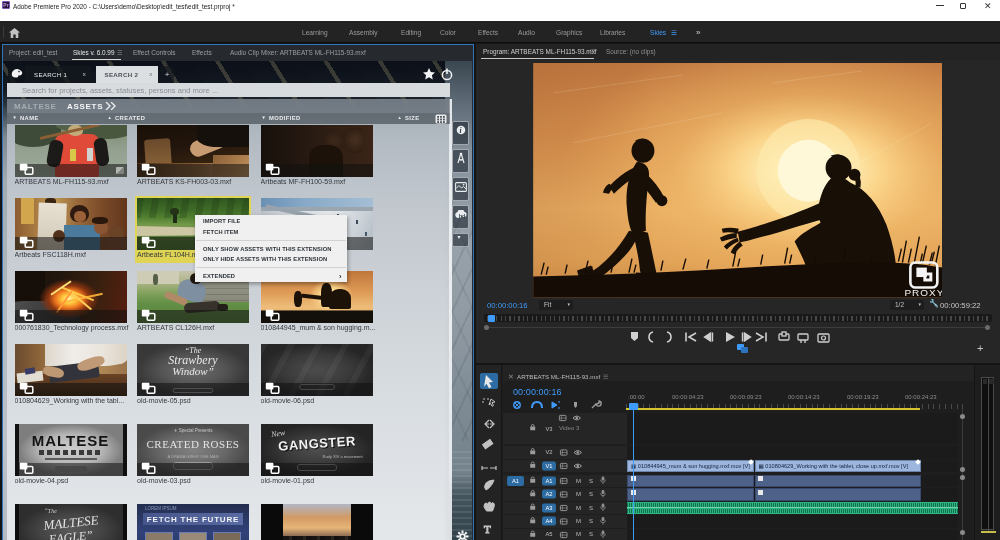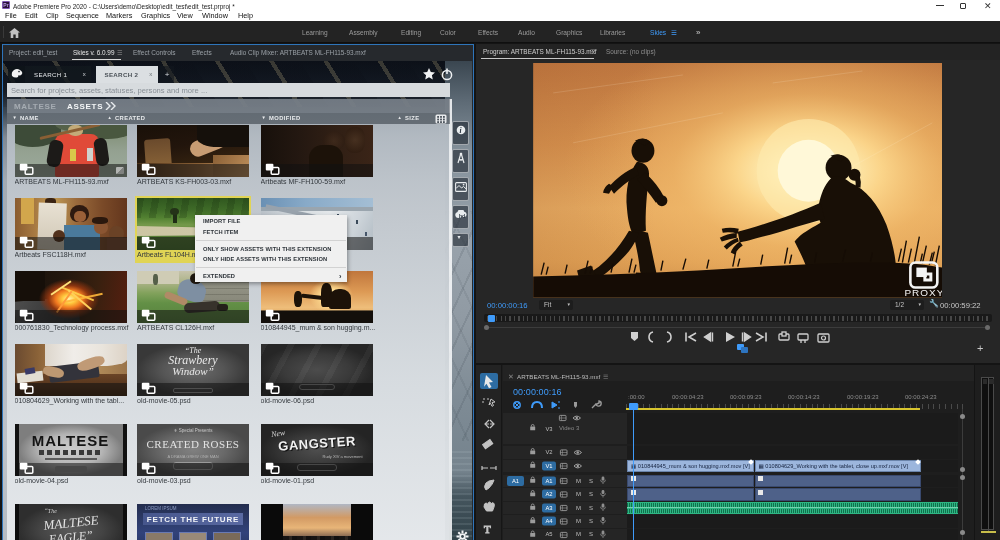--- a/index.html
+++ b/index.html
@@ -13,31 +13,20 @@
 <div id="stage">
 
 <div class="abs" style="left:0;top:0;width:1000px;height:21px;background:#ffffff;"></div>
 <div class="abs" style="left:2px;top:1px;width:8px;height:8px;background:#2a1236;border:1px solid #7e57b4;border-radius:1px;color:#b9a0e8;font-size:5px;line-height:6px;text-align:center;font-weight:bold;">Pr</div>
 <div class="abs" style="left:13px;top:2.5px;font-size:6.4px;color:#1b1b1b;">Adobe Premiere Pro 2020 - C:\Users\demo\Desktop\edit_test\edit_test.prproj *</div>
 
 <div class="abs" style="left:936px;top:5px;width:8px;height:1.2px;background:#333;"></div>
 <div class="abs" style="left:960px;top:2.5px;width:6px;height:6px;border:1px solid #333;border-radius:1px;"></div>
 <div class="abs" style="left:984px;top:1.5px;font-size:9px;color:#333;line-height:8px;">✕</div>
 
-<div class="abs" style="top:11px;left:0;width:1000px;height:10px;font-size:7.3px;color:#111;">
-<span class="abs" style="left:5px;">File</span>
-      <span class="abs" style="left:25px;">Edit</span>
-      <span class="abs" style="left:46px;">Clip</span>
-      <span class="abs" style="left:66px;">Sequence</span>
-      <span class="abs" style="left:106px;">Markers</span>
-      <span class="abs" style="left:141px;">Graphics</span>
-      <span class="abs" style="left:177px;">View</span>
-      <span class="abs" style="left:202px;">Window</span>
-      <span class="abs" style="left:238px;">Help</span>
-</div>
 
 <div class="abs" style="left:0;top:21px;width:1000px;height:22px;background:#232323;border-bottom:1px solid #0f0f0f;"></div>
 <div class="abs" style="left:3px;top:26px;width:1px;height:12px;background:#3a3a3a;"></div>
 <svg class="abs" style="left:9px;top:28px;" width="11" height="10" viewBox="0 0 11 10">
       <path d="M5.5 0 L11 4.5 L9.3 4.5 L9.3 10 L6.7 10 L6.7 6.4 L4.3 6.4 L4.3 10 L1.7 10 L1.7 4.5 L0 4.5 Z" fill="#c2c2c2"></path>
     </svg>
 <div class="abs" style="top:29px;left:0;width:1000px;font-size:6.6px;color:#9b9b9b;">
 <span class="abs" style="left:302px;">Learning</span>
       <span class="abs" style="left:349px;">Assembly</span>
       <span class="abs" style="left:401px;">Editing</span>
@@ -416,21 +405,21 @@
     <div class="abs" style="left:157px;top:4.5px;width:14px;height:17px;background:rgba(18,24,30,0.6);color:#d8dcdf;font-size:8px;text-align:center;padding-top:4px;">+</div>
     <svg class="abs" style="left:420px;top:7px;" width="12" height="12" viewBox="0 0 12 12">
           <path d="M6 0 L7.8 3.9 L12 4.4 L8.9 7.2 L9.8 11.4 L6 9.2 L2.2 11.4 L3.1 7.2 L0 4.4 L4.2 3.9 Z" fill="#f0f2f4"></path>
         </svg>
     <svg class="abs" style="left:438px;top:6.5px;" width="12" height="13" viewBox="0 0 12 13">
           <circle cx="6" cy="7" r="4.6" fill="none" stroke="#eef0f2" stroke-width="1.5"></circle>
           <path d="M6 0.5 V6" stroke="#eef0f2" stroke-width="1.6"></path>
         </svg>
 
     <div class="abs" style="left:3.5px;top:21.5px;width:443px;height:14.5px;background:#d7dbde;"></div>
-    <div class="abs" style="left:8px;top:24.5px;font-size:7.6px;color:#878e95;">Search for projects, assets, statuses, persons and more ...</div>
+    <div class="abs" style="left:19px;top:24.5px;font-size:7.6px;color:#878e95;">Search for projects, assets, statuses, persons and more ...</div>
 
     <div class="abs" style="left:3.5px;top:37.5px;width:443px;height:14.5px;background:rgba(40,48,58,0.40);"></div>
     <div class="abs" style="left:11px;top:40.5px;font-size:8px;font-weight:bold;letter-spacing:0.7px;color:rgba(235,240,243,0.42);">MALTESE</div>
     <div class="abs" style="left:64px;top:40.5px;font-size:8px;font-weight:bold;letter-spacing:0.7px;color:#f4f6f7;">ASSETS</div>
     <svg class="abs" style="left:102px;top:41px;" width="12" height="8" viewBox="0 0 12 8">
           <path d="M1 0 l4 4 l-4 4 M6 0 l4 4 l-4 4" stroke="#e8ebee" stroke-width="1.4" fill="none"></path>
         </svg>
 
     <div class="abs" style="left:3.5px;top:52px;width:443px;height:10.5px;background:rgba(32,39,48,0.50);"></div>
     <div class="abs" style="top:54px;left:0;width:443px;height:8px;font-size:5.8px;font-weight:bold;letter-spacing:0.4px;color:#e9ebed;">

